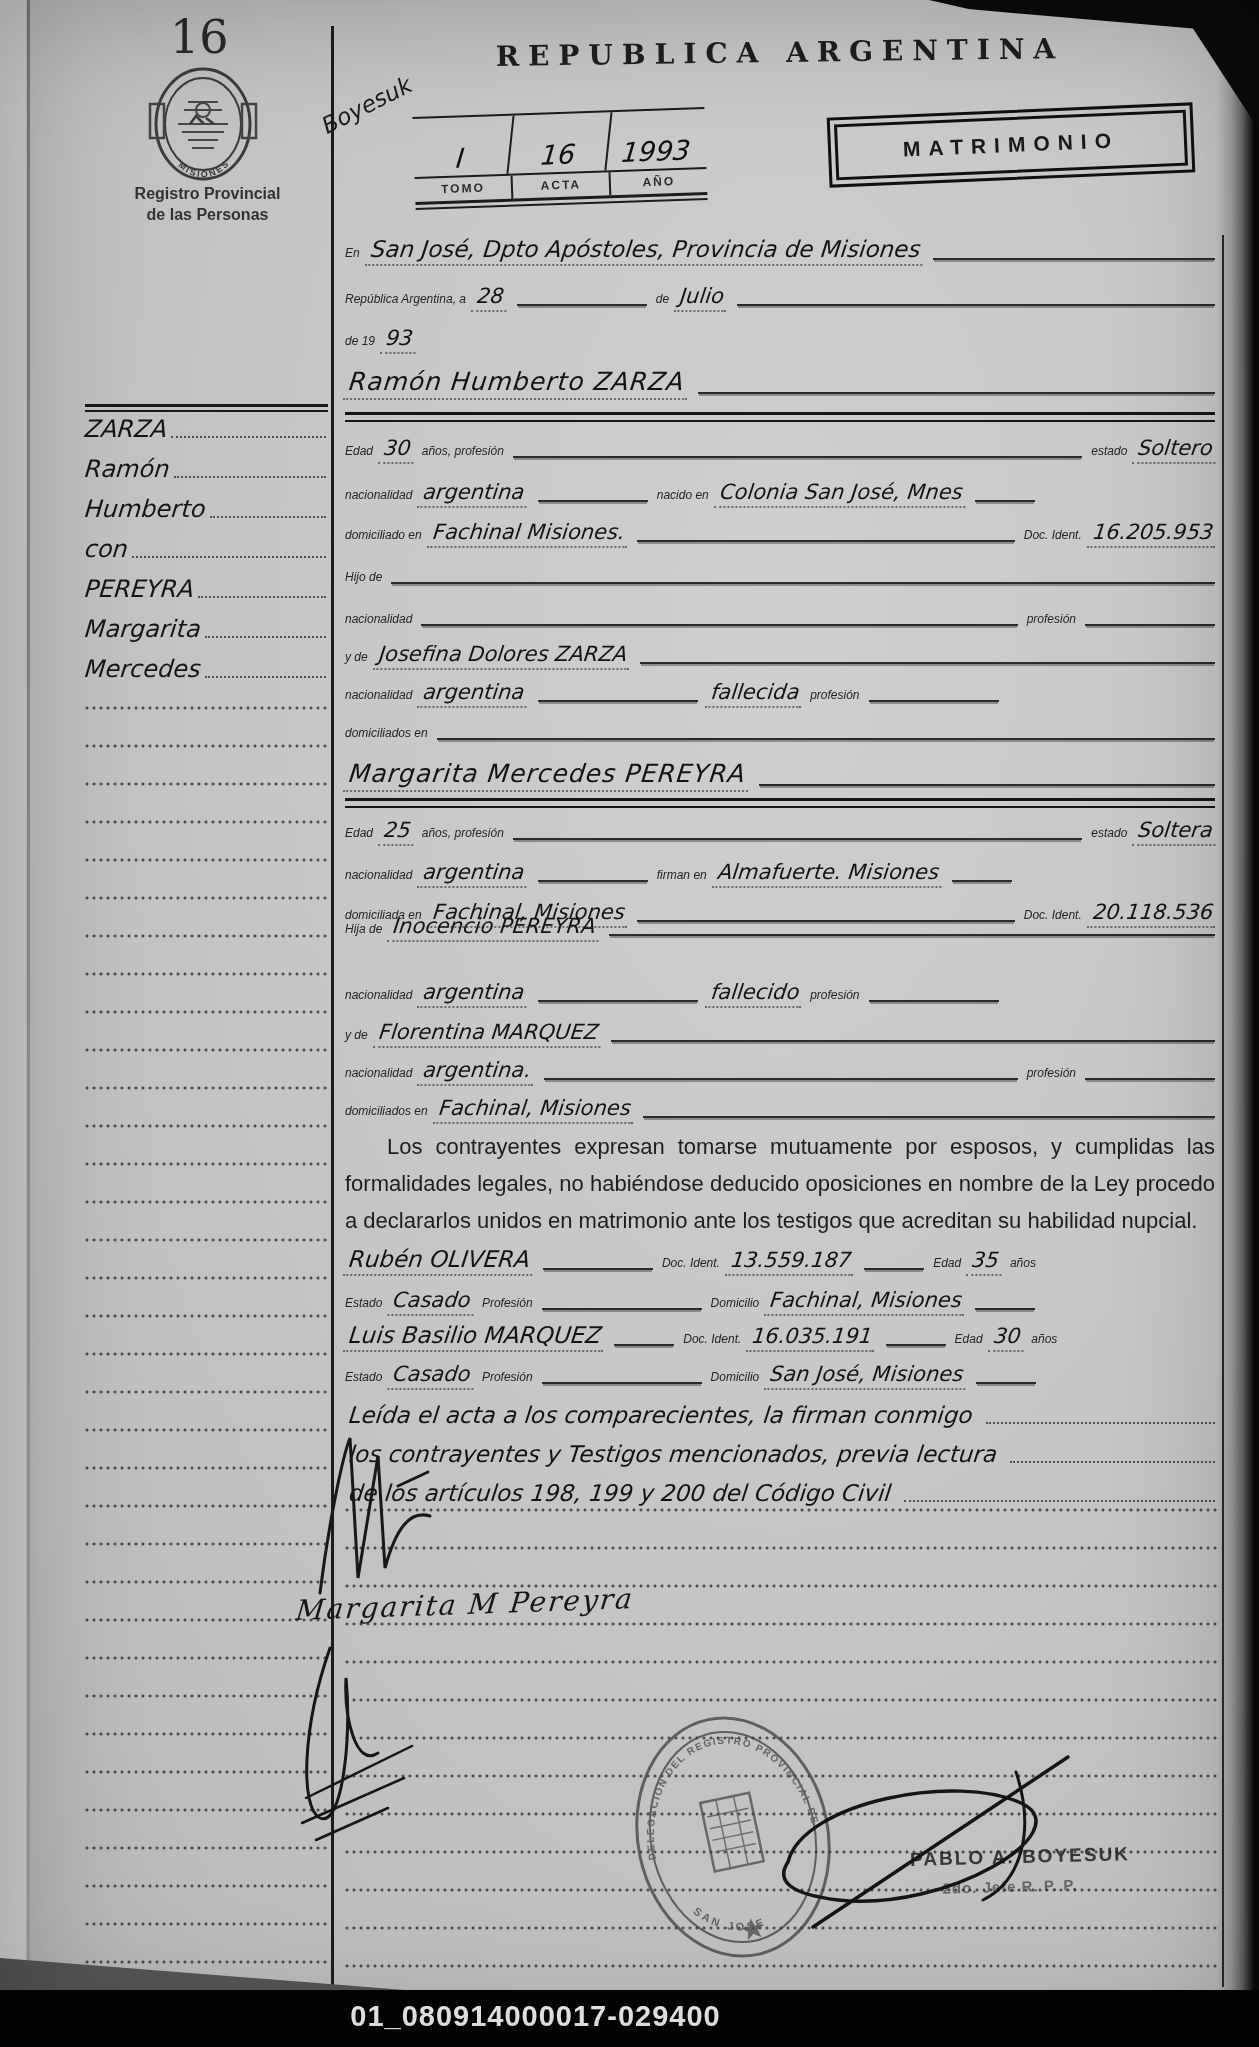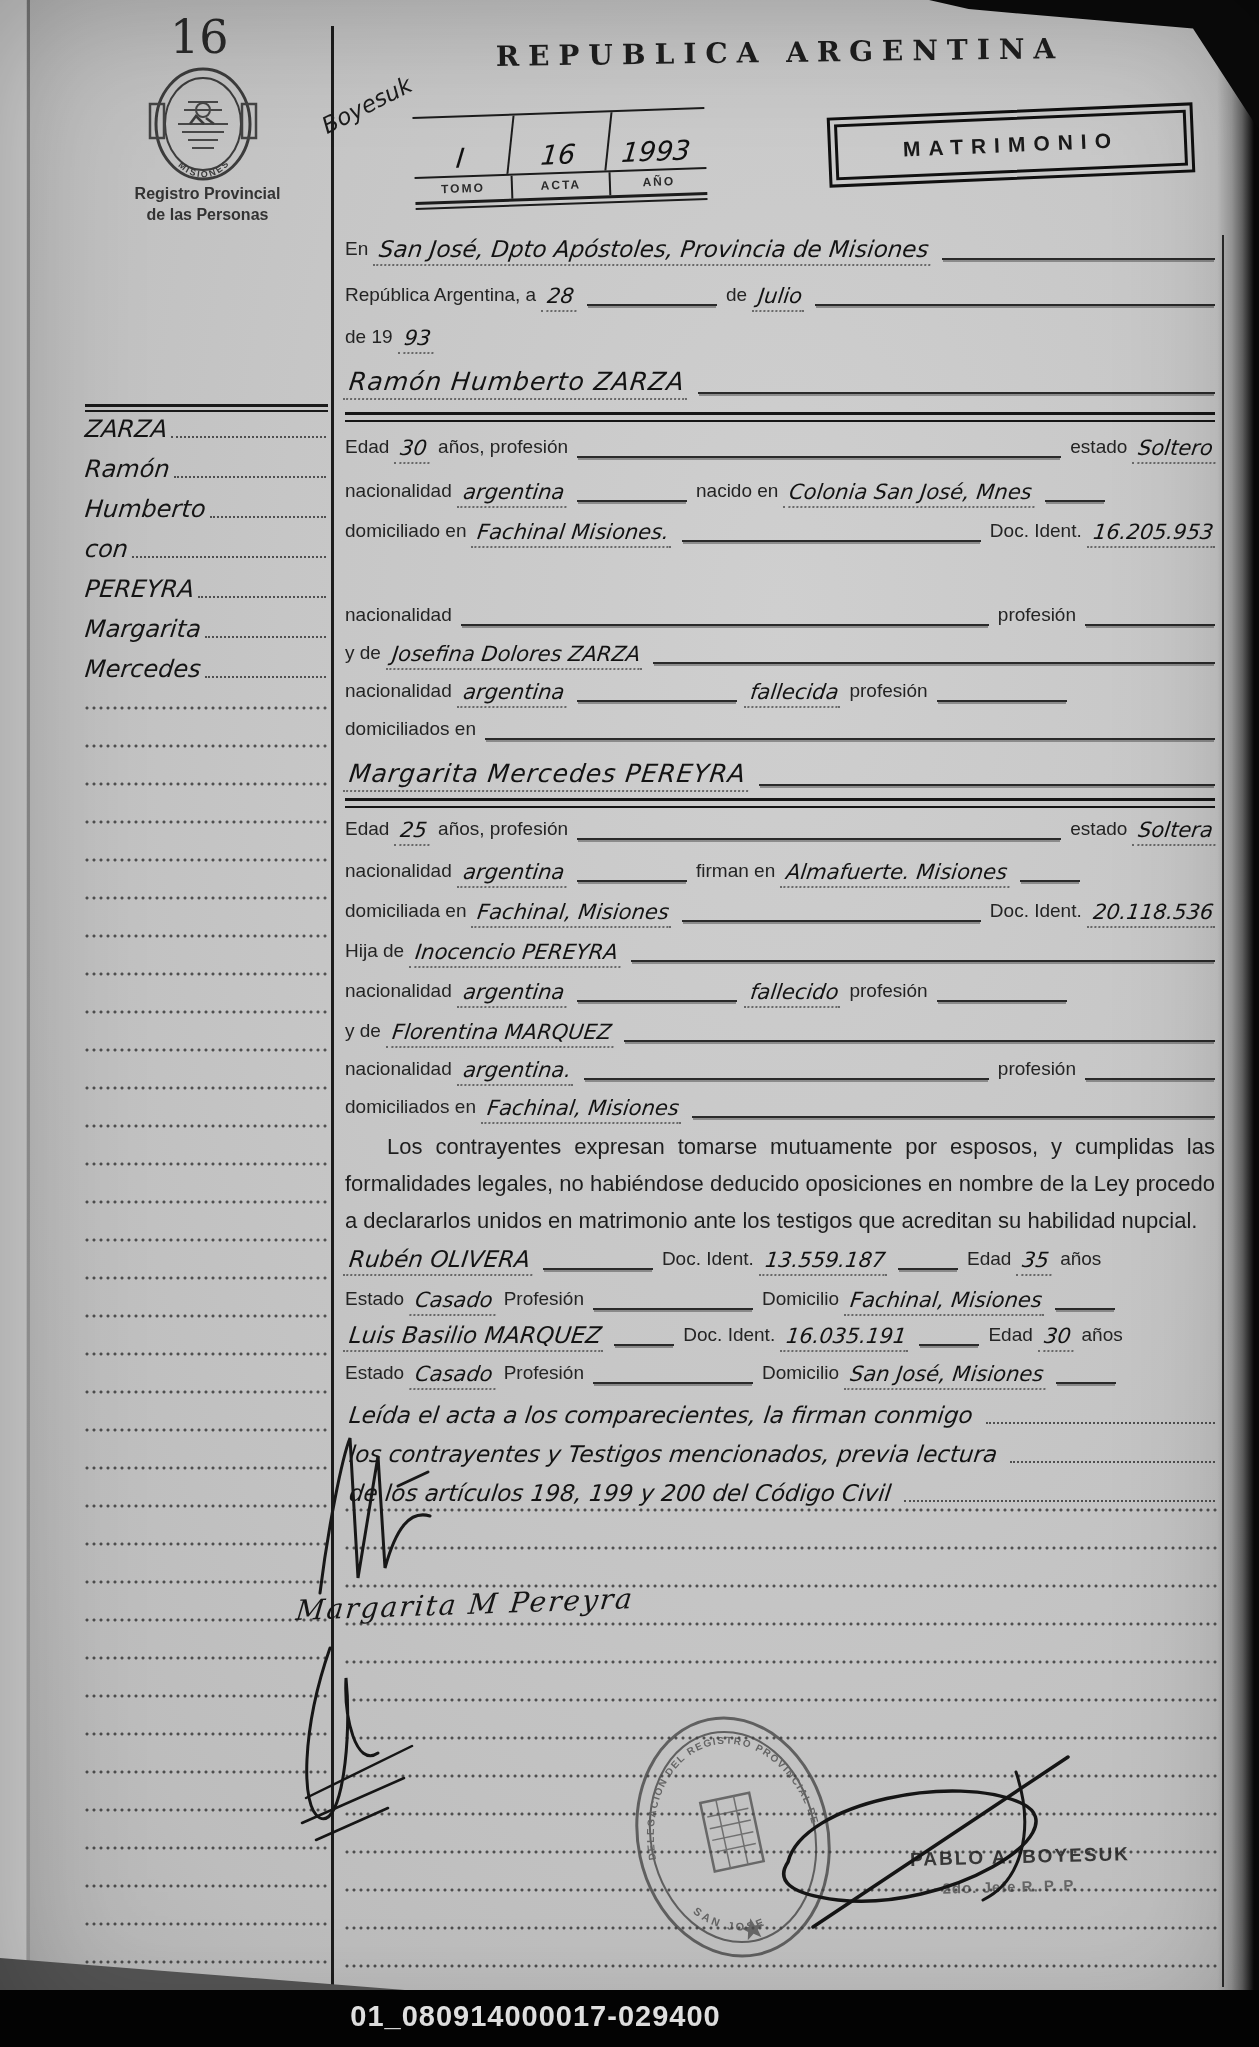--- a/index.html
+++ b/index.html
@@ -51,21 +51,21 @@
   .acta-labels{display:flex;border-bottom:3px solid #1c1c1c;}
   .acta-labels>span{flex:1;border-right:2px solid #1c1c1c;text-align:center;font-size:12px;
     letter-spacing:2px;font-weight:bold;color:#2b2b2b;padding:4px 0 5px;}
   .acta-labels>span:last-child{border-right:none;}
   .acta::after{content:"";display:block;border-top:2px solid #1c1c1c;margin-top:3px;}
   .matri{left:828px;top:110px;width:352px;transform:rotate(-2.4deg);border:3px solid #101010;padding:4px;}
   .matri-inner{border:3px solid #101010;text-align:center;font-size:21px;font-weight:bold;
     letter-spacing:8px;color:#1a1a1a;padding:13px 4px;}
   
   .row{position:absolute;left:345px;width:872px;height:34px;display:flex;align-items:flex-end;gap:7px;}
-  .lbl{font-size:19px;color:#242424;padding-bottom:6px;white-space:nowrap;}
+  .lbl{font-size:12px;color:#242424;padding-bottom:6px;white-space:nowrap;font-style:italic;}
   .hw{font-family:"DejaVu Sans",sans-serif;font-style:italic;font-size:21px;color:#131313;
     white-space:nowrap;display:inline-block;transform:skewX(-7deg);
     border-bottom:2px dotted rgba(25,25,25,.55);padding:0 4px 2px;}
   .hw.nounder{border-bottom:none;}
   .hw.big{font-size:23px;}
   .hw.name{font-size:25px;letter-spacing:1px;}
   .fill{flex:1 1 auto;height:8px;border-bottom:2px solid #2a2a2a;
     box-shadow:0 3px 0 -1px rgba(35,35,35,.38);margin:0 2px 6px;}
   .fill.dotted{border-bottom:2px dotted rgba(30,30,30,.7);box-shadow:none;}
   .fill.w60{flex:0 0 60px;} .fill.w110{flex:0 0 110px;} .fill.w130{flex:0 0 130px;} .fill.w160{flex:0 0 160px;}
@@ -210,20 +210,24 @@
     <span class="hw">Colonia San José, Mnes</span>
     <span class="fill w60"></span>
   </div>
   <div class="row" style="top:514px">
     <span class="lbl">domiciliado en</span>
     <span class="hw">Fachinal Misiones.</span>
     <span class="fill"></span>
     <span class="lbl">Doc. Ident.</span>
     <span class="hw">16.205.953</span>
   </div>
+  <div class="row" style="top:556px">
+    <span class="lbl">Hijo de</span>
+    <span class="fill"></span>
+  </div>
   <div class="row" style="top:598px">
     <span class="lbl">nacionalidad</span>
     <span class="fill"></span>
     <span class="lbl">profesión</span>
     <span class="fill w130"></span>
   </div>
   <div class="row" style="top:636px">
     <span class="lbl">y de</span>
     <span class="hw">Josefina Dolores ZARZA</span>
     <span class="fill"></span>
@@ -262,21 +266,21 @@
     <span class="hw">Almafuerte. Misiones</span>
     <span class="fill w60"></span>
   </div>
   <div class="row" style="top:894px">
     <span class="lbl">domiciliada en</span>
     <span class="hw">Fachinal, Misiones</span>
     <span class="fill"></span>
     <span class="lbl">Doc. Ident.</span>
     <span class="hw">20.118.536</span>
   </div>
-  <div class="row" style="top:934px">
+  <div class="row" style="top:908px">
     <span class="lbl">Hija de</span>
     <span class="hw">Inocencio PEREYRA</span>
     <span class="fill"></span>
   </div>
   <div class="row" style="top:974px">
     <span class="lbl">nacionalidad</span>
     <span class="hw">argentina</span>
     <span class="fill w160"></span>
     <span class="hw">fallecido</span>
     <span class="lbl">profesión</span>

